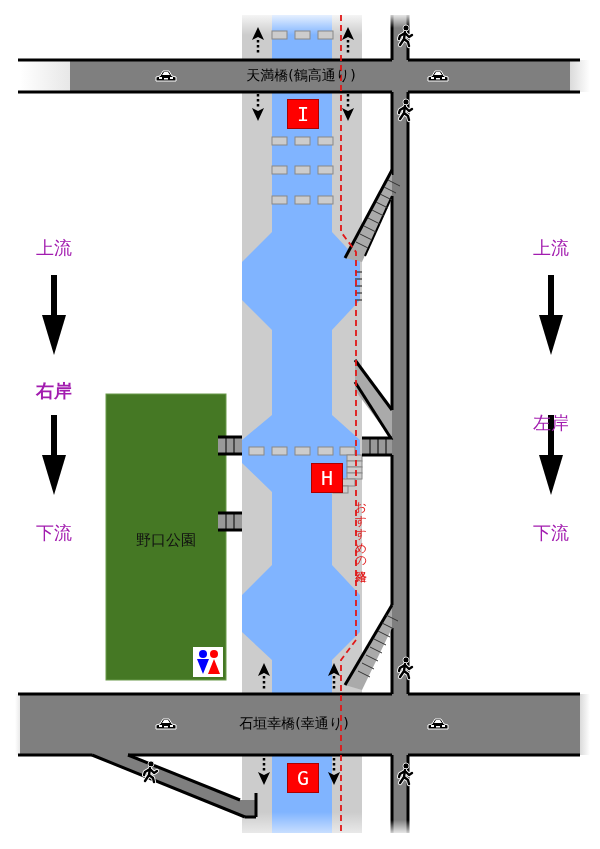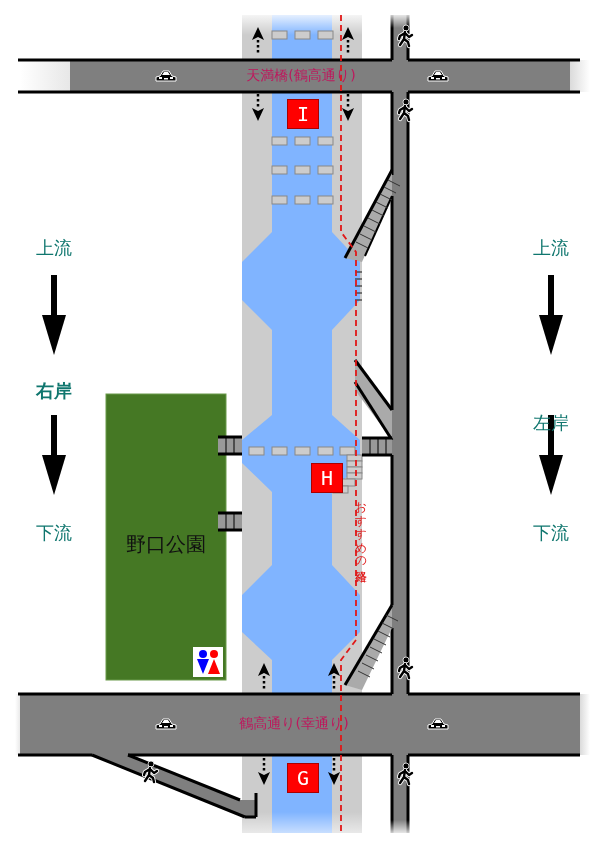--- a/index.html
+++ b/index.html
@@ -1,20 +1,20 @@
 <!DOCTYPE html>
 <html><head>
 <meta charset="utf-8">
 <style>
   html, body { margin: 0; padding: 0; background: #ffffff; }
   body { width: 600px; height: 849px; overflow: hidden; position: relative; font-family: "DejaVu Sans", "Liberation Sans", sans-serif; }
   #map { position: absolute; left: 0; top: 0; width: 600px; height: 849px; }
-  .lbl { position: absolute; font-size: 18px; color: #0f766e; white-space: nowrap; transform: translateX(-50%); text-align: center; }
-  .road-lbl { position: absolute; font-size: 14px; color: #be185d; white-space: nowrap; transform: translateX(-50%); }
-  .park-lbl { position: absolute; font-size: 20px; color: #111; white-space: nowrap; transform: translateX(-50%); }
+  .lbl { position: absolute; font-size: 18px; color: #a21caf; white-space: nowrap; transform: translateX(-50%); text-align: center; }
+  .road-lbl { position: absolute; font-size: 14px; color: #000000; white-space: nowrap; transform: translateX(-50%); }
+  .park-lbl { position: absolute; font-size: 15px; color: #111; white-space: nowrap; transform: translateX(-50%); }
   .marker { position: absolute; width: 30px; height: 28px; background: #ff0000; color: #fff; font-size: 20px; font-family: "DejaVu Sans Mono", monospace; text-align: center; line-height: 28px; border: 1px solid #a00; }
   .route-lbl { position: absolute; color: #e01818; font-size: 12px; writing-mode: vertical-rl; left: 352px; top: 493px; letter-spacing: 0; }
 </style>
 </head>
 <body>
 
 <svg id="map" viewBox="0 0 600 849" xmlns="http://www.w3.org/2000/svg">
   <defs>
     <linearGradient id="fadeL" x1="0" x2="1" y1="0" y2="0">
       <stop offset="0" stop-color="#7f7f7f" stop-opacity="0"></stop>
@@ -242,21 +242,21 @@
   <use href="#ped" x="405" y="774"></use>
   <use href="#ped" x="150" y="772"></use>
 
   <use href="#bigArrow" x="54" y="275"></use>
   <use href="#bigArrow" x="54" y="415"></use>
   <use href="#bigArrow" x="551" y="275"></use>
   <use href="#bigArrow" x="551" y="415"></use>
 </svg>
 
 <div class="road-lbl" style="left:301px; top:67px;">天満橋(鶴高通り)</div>
-<div class="road-lbl" style="left:294px; top:715px;">鶴高通り(幸通り)</div>
+<div class="road-lbl" style="left:294px; top:715px;">石垣幸橋(幸通り)</div>
 <div class="park-lbl" style="left:166px; top:531px;">野口公園</div>
 
 <div class="marker" style="left:287px; top:99px;">I</div>
 <div class="marker" style="left:311px; top:463px;">H</div>
 <div class="marker" style="left:287px; top:763px;">G</div>
 
 <div class="route-lbl">おすすめの経路</div>
 
 <div class="lbl" style="left:54px; top:236px;">上流</div>
 <div class="lbl" style="left:54px; top:379px;font-weight:bold;">右岸</div>

